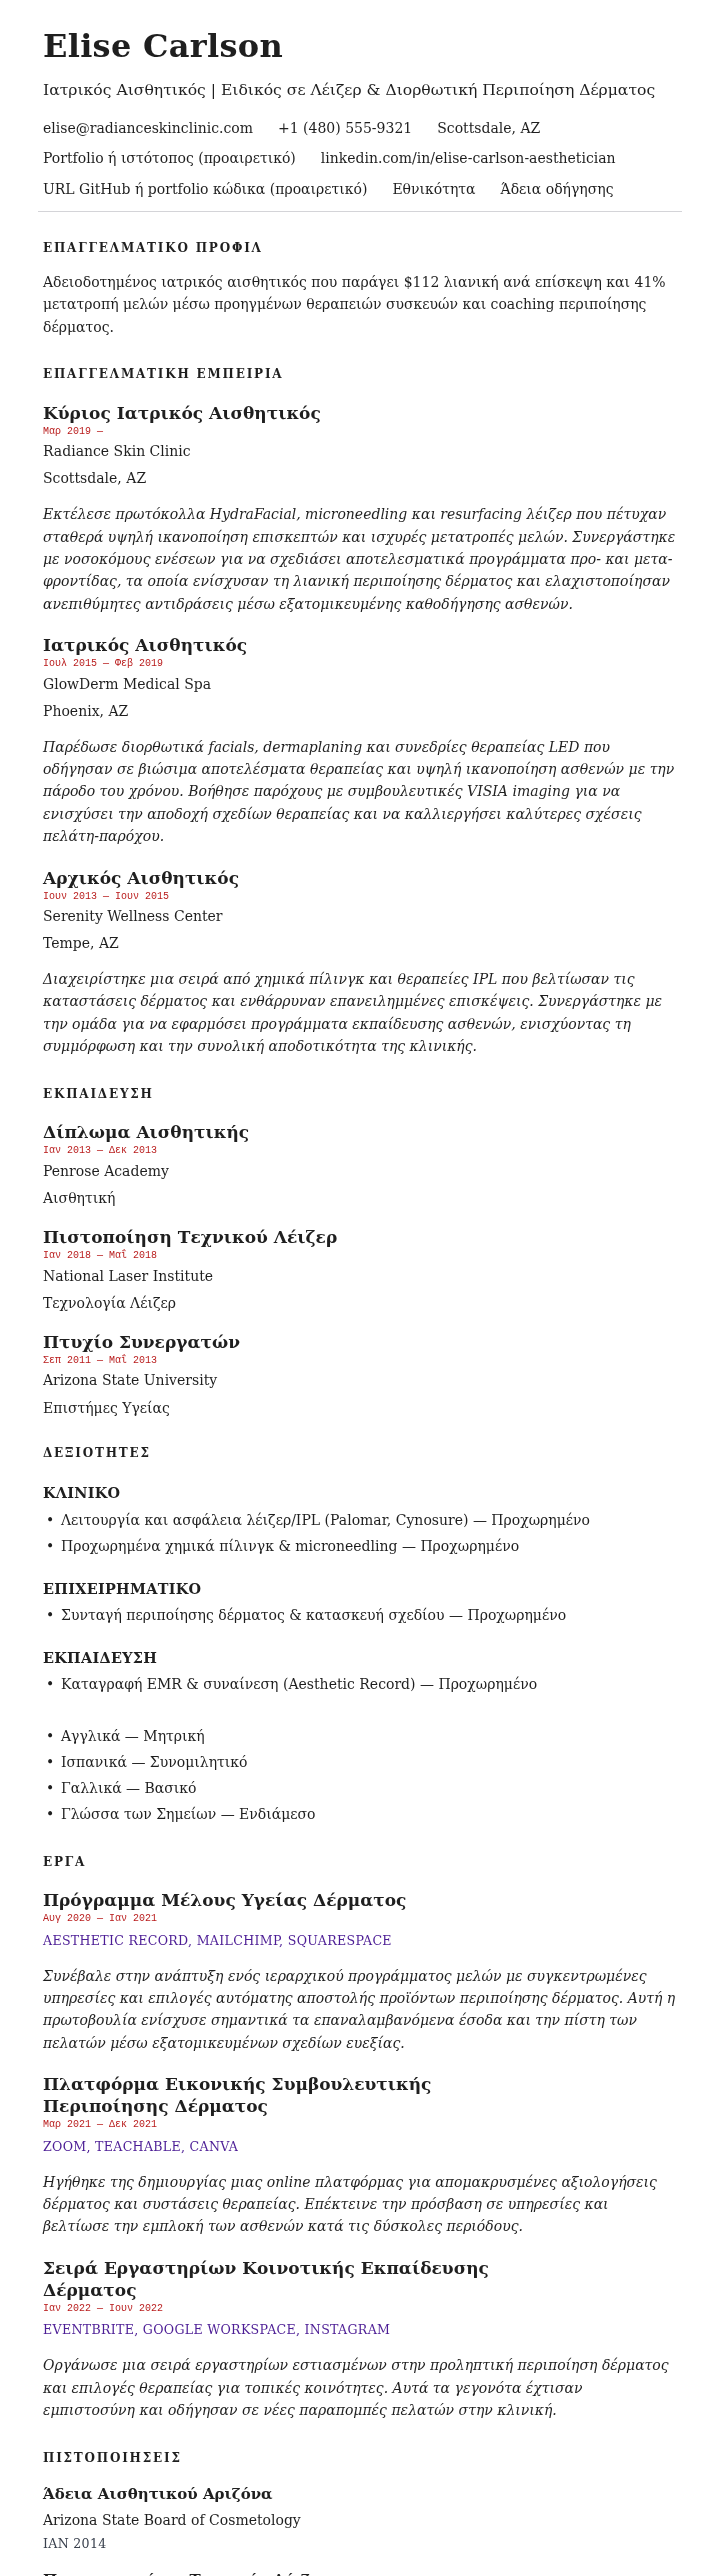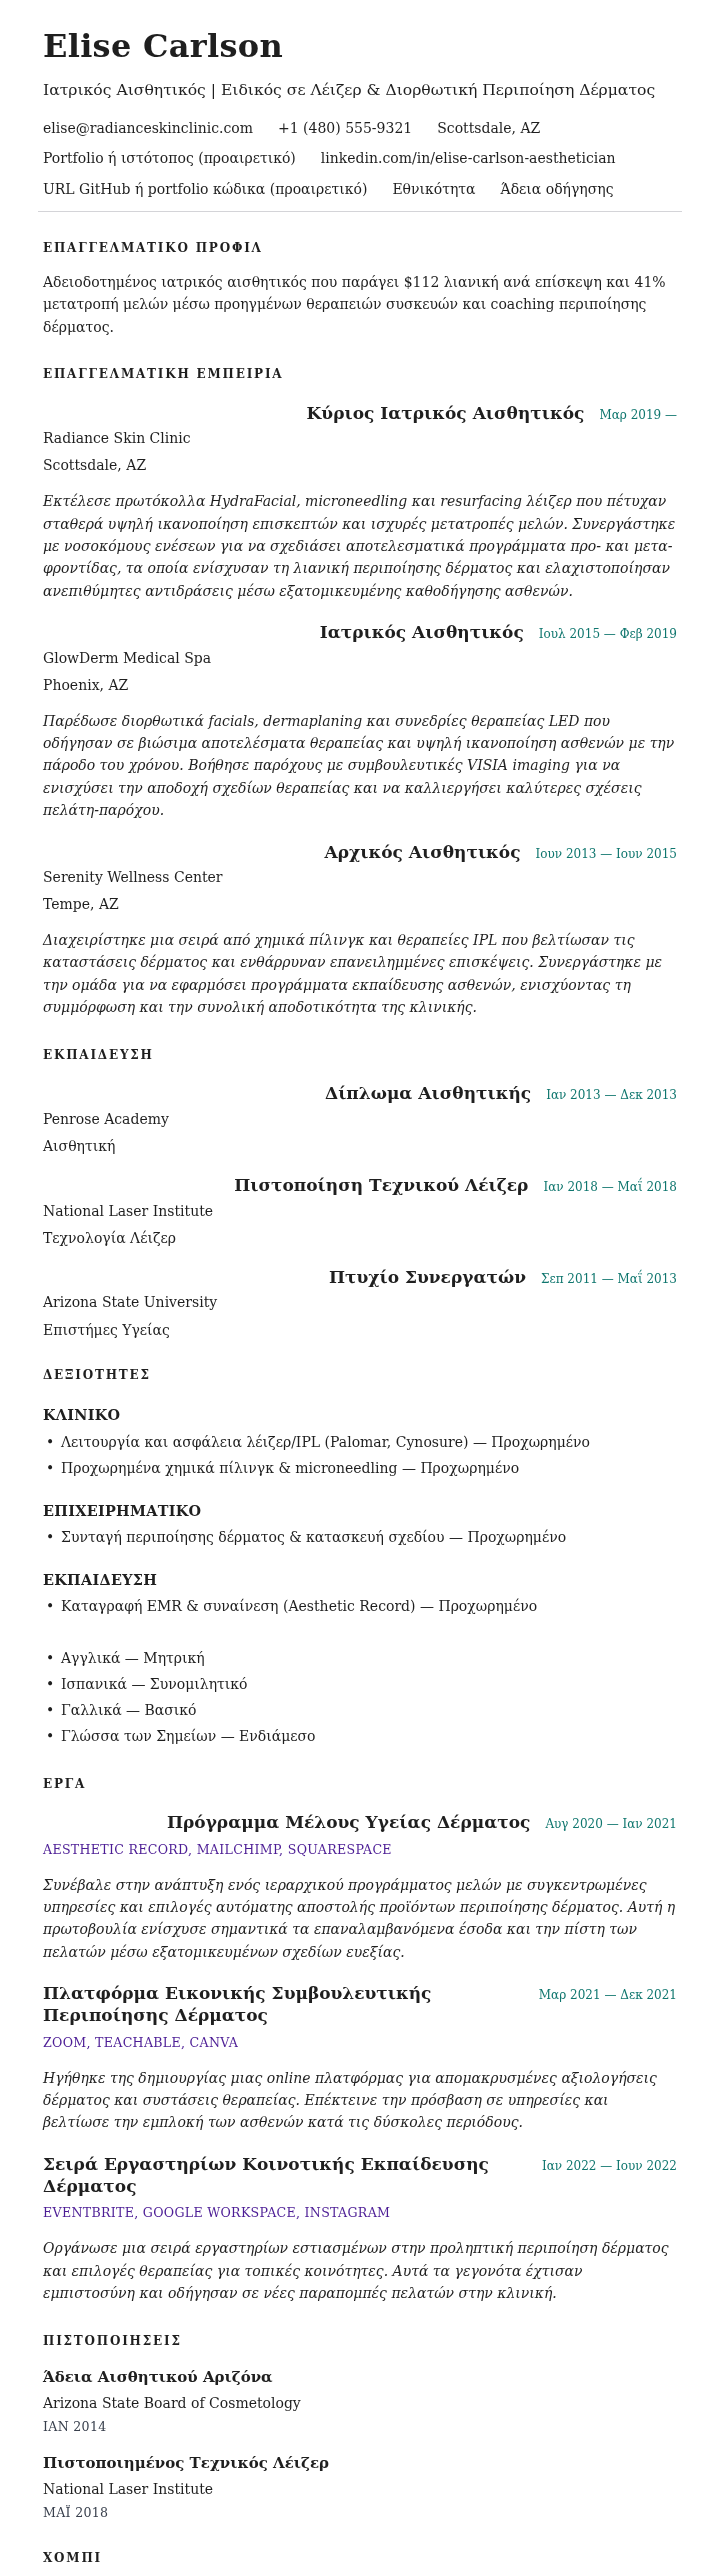--- a/index.html
+++ b/index.html
@@ -27,23 +27,23 @@
   .divider { border: 0; border-top: 1.2px solid #d4d4d8; margin: 9.6px -4.8px 0 -4.8px; }
 
   .section { margin-top: 29px; }
   .section-heading {
     font-size: 12px; font-weight: 700; letter-spacing: 1.8px;
     margin: 0; line-height: 1.3;
   }
   .para { font-size: 14px; line-height: 1.6; margin: 14.4px 0 0 0; }
 
   .entry { margin-top: 19px; }
-  .entry-header { display: flex; justify-content: flex-end; align-items: baseline; gap: 15px; }
+  .entry-header { display: flex; justify-content: center; align-items: baseline; gap: 2px; flex-direction: column; }
   .entry-title { font-size: 17px; font-weight: 700; line-height: 1.3; margin: 0; max-width: 498px; }
-  .entry-date { font-size: 12px; color: #0f766e; white-space: nowrap; }
+  .entry-date { font-size: 10px; color: #b91c1c; white-space: nowrap; font-family: Liberation Mono, monospace; }
   .entry-sub { font-size: 14px; line-height: 1.3; margin-top: 5.4px; }
   .entry-sub2 { font-size: 14px; line-height: 1.3; margin-top: 9px; }
   .entry-desc { margin-top: 15.6px; font-style: italic; }
 
   .skill-group { margin-top: 23px; }
   .group-name { font-size: 14.4px; font-weight: 700; letter-spacing: 0.3px; margin: 0; }
   ul.bullets { list-style: none; margin: 7.2px 0 0 0; padding: 0; }
   ul.bullets li {
     font-size: 14px; line-height: 1.58;
     position: relative; padding-left: 18px; margin-top: 4.2px;

